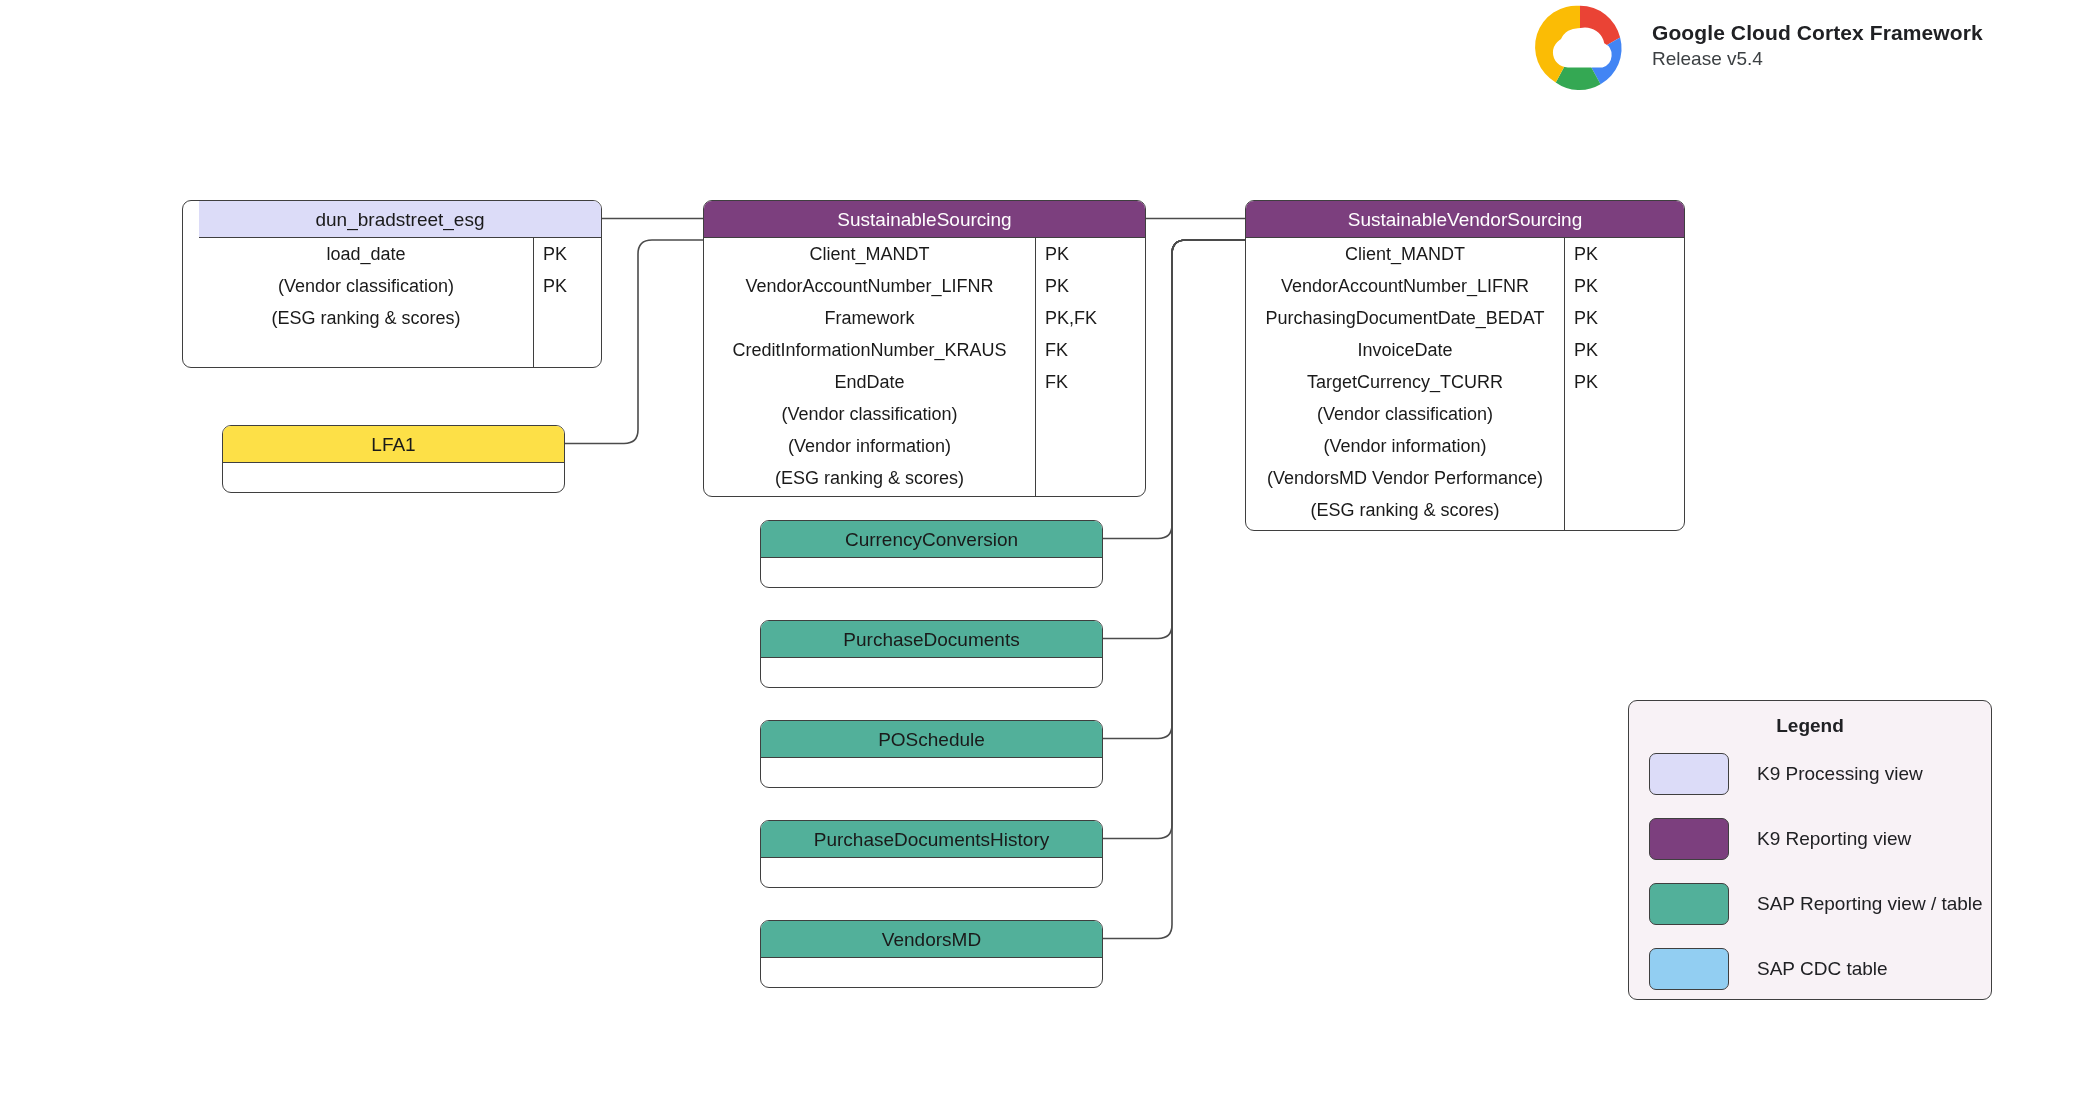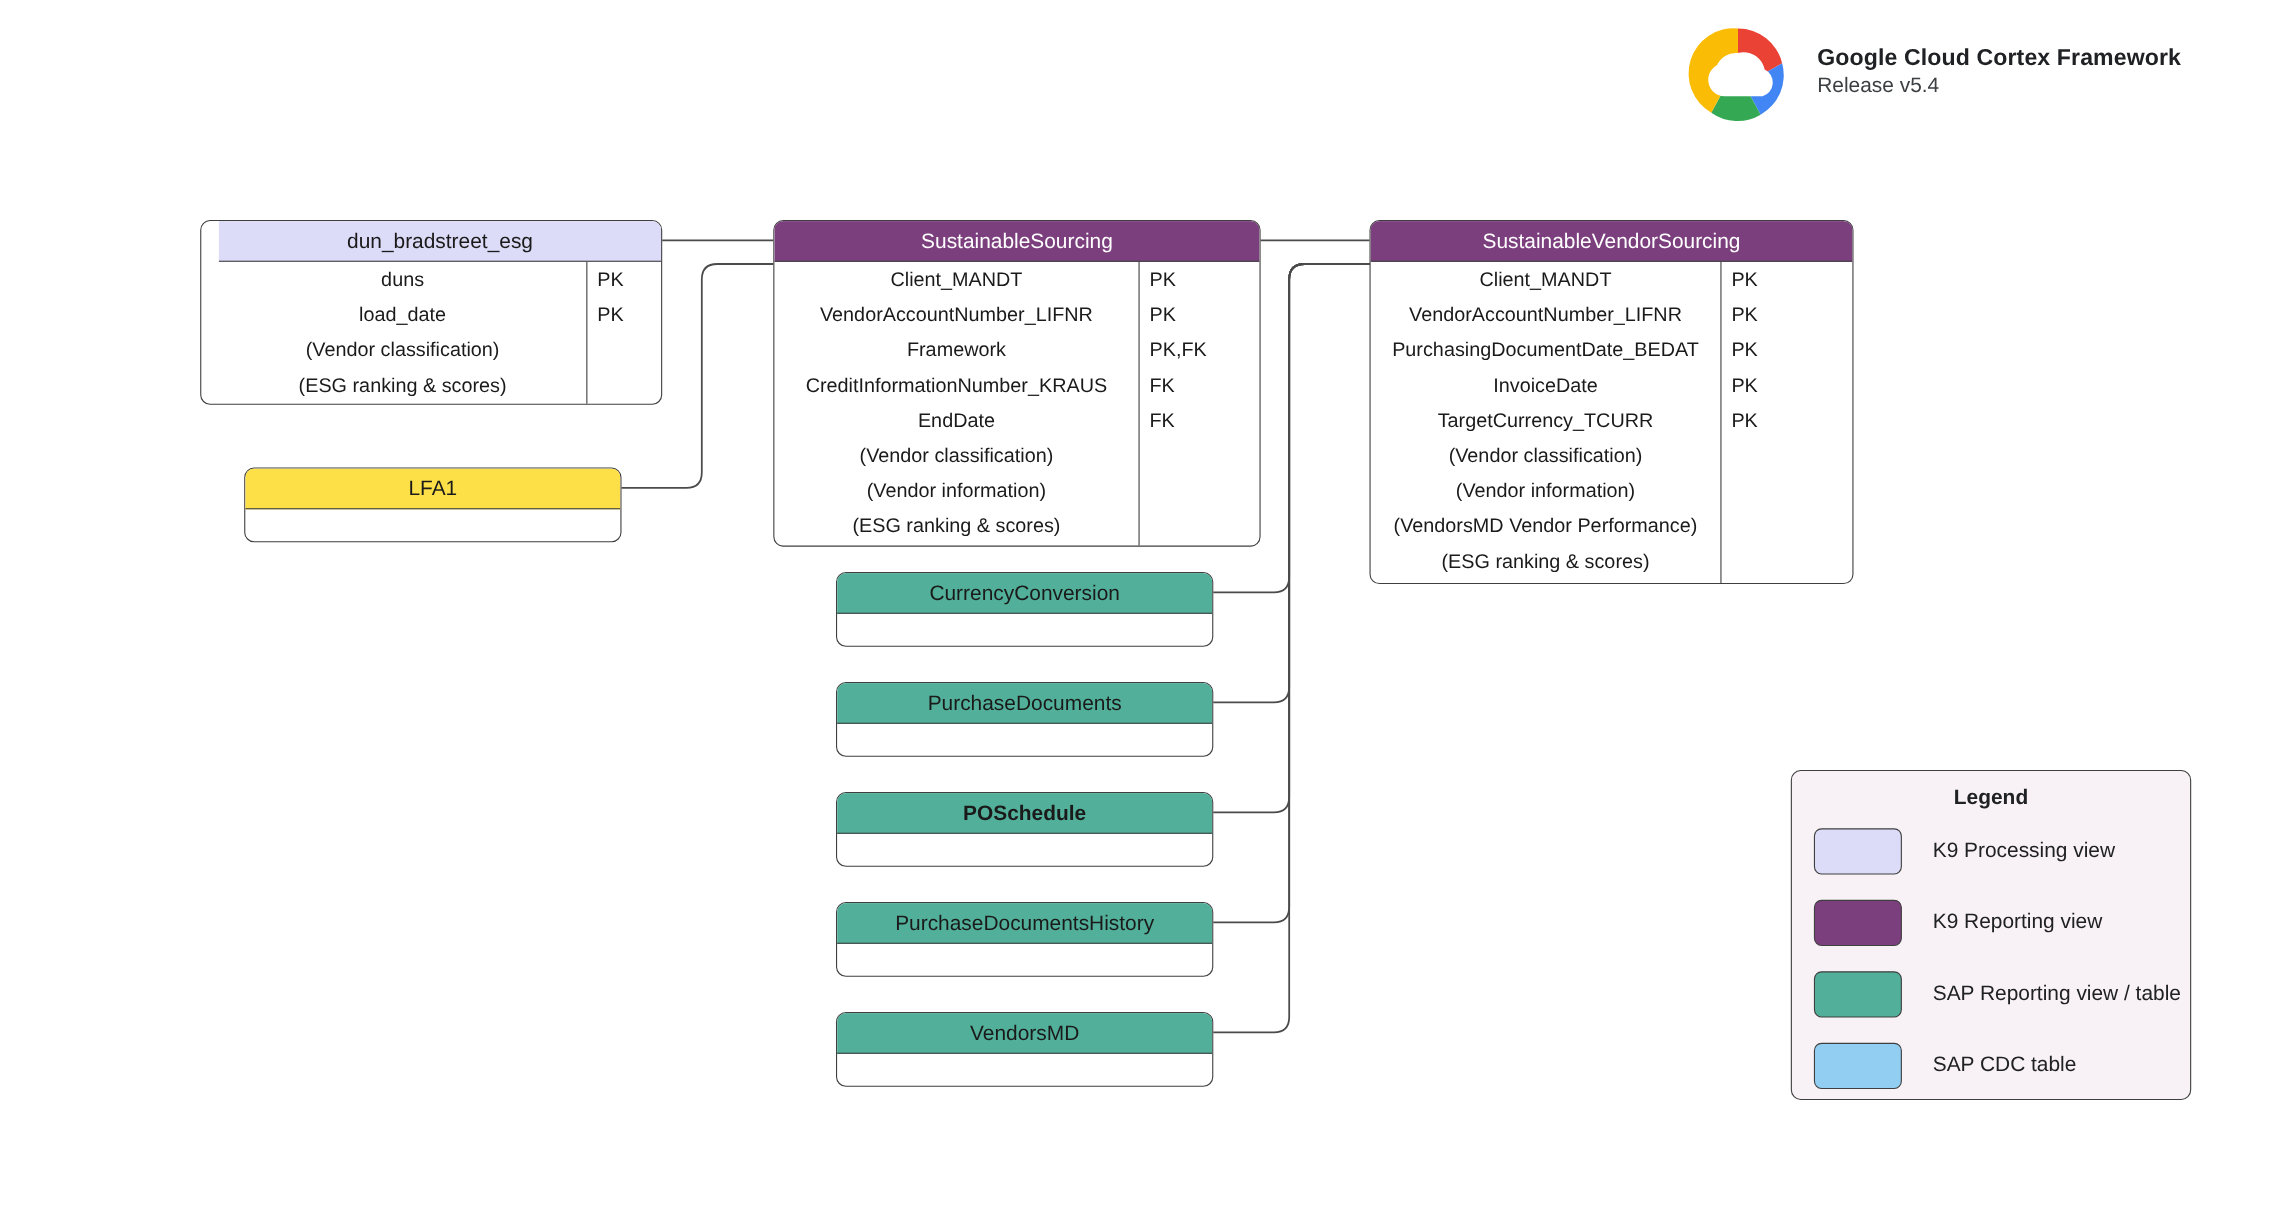--- a/index.html
+++ b/index.html
@@ -13,21 +13,21 @@
     position: relative;
     overflow: hidden;
     font-family: "Liberation Sans", sans-serif;
     color: #1a1a1a;
   }
 
   
   #brand {
     position: absolute;
     left: 1524px;
-    top: 20px;
+    top: 0;
     display: flex;
     align-items: center;
     gap: 16px;
   }
   #brand-logo { width: 112px; height: 92px; flex: none; }
   #brand-text { line-height: 1.28; }
   #brand-title {
     font-size: 21px;
     font-weight: bold;
     color: #202124;
@@ -167,21 +167,20 @@
     <path d="M 1103 738.5 H 1158 Q 1172 738.5 1172 724.5 V 254 Q 1172 240 1186 240 H 1245"></path>
     <path d="M 1103 838.5 H 1158 Q 1172 838.5 1172 824.5 V 254 Q 1172 240 1186 240 H 1245"></path>
     <path d="M 1103 938.5 H 1158 Q 1172 938.5 1172 924.5 V 254 Q 1172 240 1186 240 H 1245"></path>
   </svg>
 
 <div id="entity-layer">
     <div class="entity skin-k9proc" style="left: 182px; top: 200px; width: 420px; height: 168px; padding-left: 16px;">
       <div class="entity-head" style="height: 37px;">dun_bradstreet_esg</div>
       <div class="entity-body" style="height: 131px;">
         <div class="col-fields">
-          <div class="frow" style="height: 32px;">duns</div>
           <div class="frow" style="height: 32px;">load_date</div>
           <div class="frow" style="height: 32px;">(Vendor classification)</div>
           <div class="frow" style="height: 32px;">(ESG ranking &amp; scores)</div>
         </div>
         <div class="col-keys" style="width: 68px;">
           <div class="krow" style="height: 32px;">PK</div>
           <div class="krow" style="height: 32px;">PK</div>
           <div class="krow" style="height: 32px;"></div>
           <div class="krow" style="height: 32px;"></div>
         </div>
@@ -251,21 +250,21 @@
         <div class="col-fields"></div>
       </div>
     </div>
     <div class="entity skin-sapview" style="left: 760px; top: 620px; width: 343px; height: 68px;">
       <div class="entity-head" style="height: 37px;">PurchaseDocuments</div>
       <div class="entity-body" style="height: 31px;">
         <div class="col-fields"></div>
       </div>
     </div>
     <div class="entity skin-sapview" style="left: 760px; top: 720px; width: 343px; height: 68px;">
-      <div class="entity-head" style="height: 37px; font-weight: bold;">POSchedule</div>
+      <div class="entity-head" style="height: 37px;">POSchedule</div>
       <div class="entity-body" style="height: 31px;">
         <div class="col-fields"></div>
       </div>
     </div>
     <div class="entity skin-sapview" style="left: 760px; top: 820px; width: 343px; height: 68px;">
       <div class="entity-head" style="height: 37px;">PurchaseDocumentsHistory</div>
       <div class="entity-body" style="height: 31px;">
         <div class="col-fields"></div>
       </div>
     </div>

